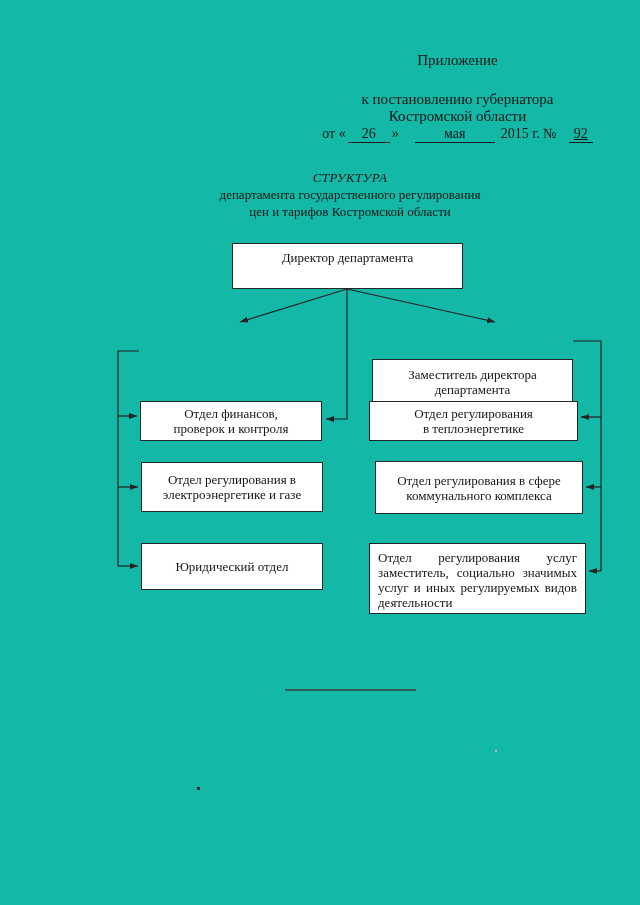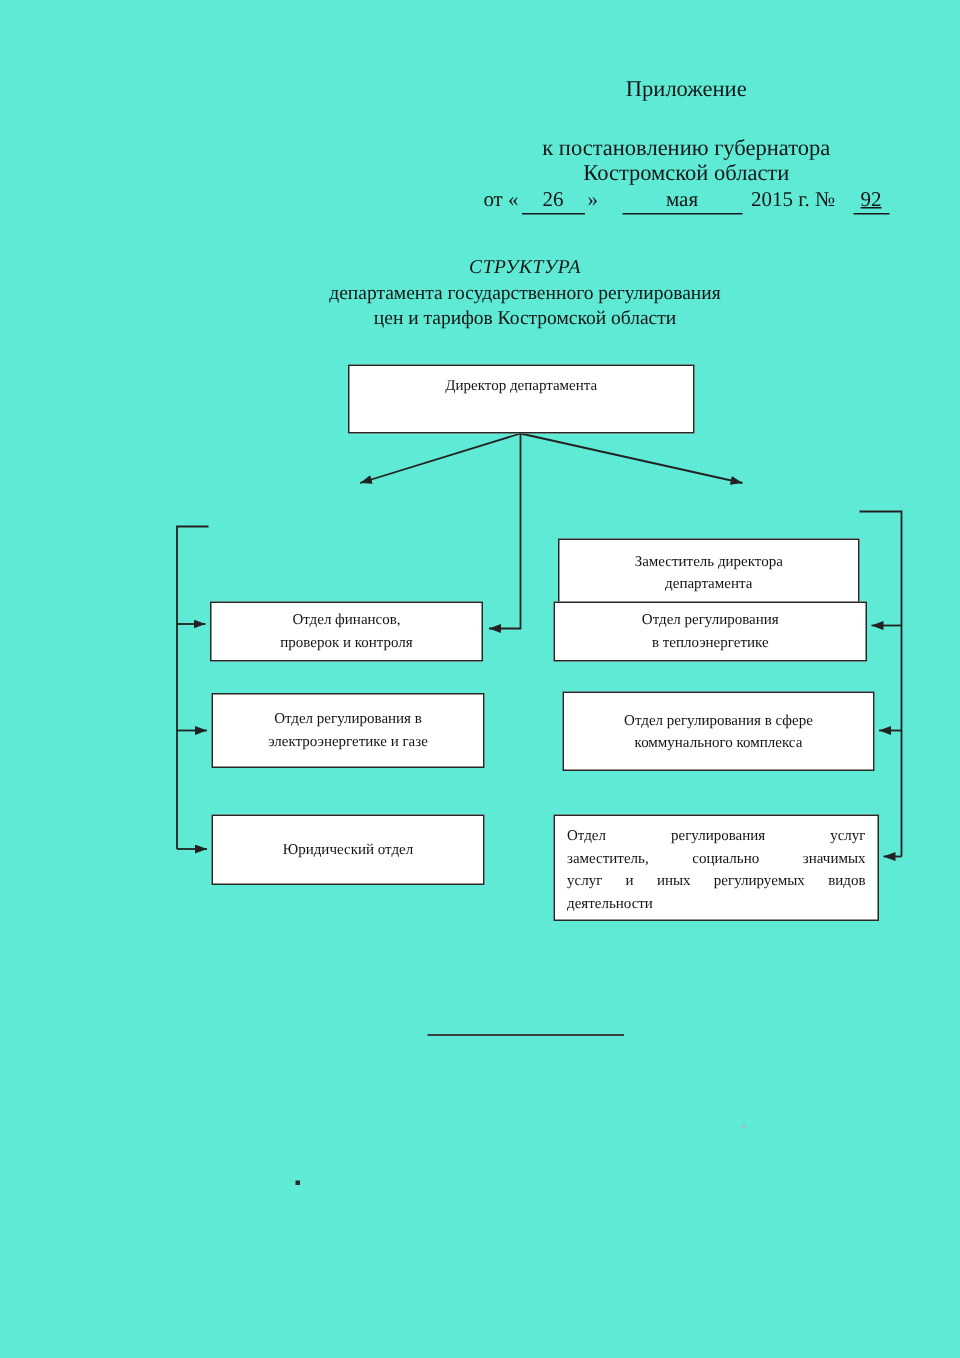--- a/index.html
+++ b/index.html
@@ -1,17 +1,17 @@
 <!DOCTYPE html>
 <html><head>
 <meta charset="utf-8">
 <style>
   html,body { margin:0; padding:0; background:#ffffff; }
   .page {
-    position:relative; width:640px; height:905px; background:#5eead4;
+    position:relative; width:640px; height:905px; background:#14b8a6;
     font-family:"Liberation Serif","DejaVu Serif",serif; color:#151515;
     overflow:hidden;
   }
   
   .doc-header { position:absolute; left:315px; top:52px; width:285px; text-align:center; }
   .appendix { font-size:15px; line-height:17px; margin-bottom:22px; }
   .decree-line { font-size:15px; line-height:17px; }
   .date-line { font-size:14px; line-height:18px; margin-top:0; white-space:nowrap; }
   .blank {
     display:inline-block; border-bottom:1px solid #1a1a1a; text-align:center;
@@ -22,21 +22,21 @@
   .blank.num   { width:24px; margin-left:12px; text-align:center;text-decoration:underline; }
   
   .doc-title { position:absolute; left:140px; top:169px; width:420px; text-align:center;
                font-size:13px; line-height:17px; }
   .doc-title .t1 { letter-spacing:0.4px;font-style:italic; }
   
   .connectors { position:absolute; left:0; top:0; width:640px; height:905px; }
   .node {
     position:absolute; box-sizing:border-box; border:1px solid #262626; background:#fff;
     display:flex; flex-direction:column; align-items:center; justify-content:center;
-    text-align:center; font-size:10px; line-height:15px; padding:0 4px;
+    text-align:center; font-size:13px; line-height:15px; padding:0 4px;
   }
   #n-director      { left:232px; top:243px; width:231px; height:46px; justify-content:flex-start; padding-top:6px; }
   #n-first-deputy  { left:139px; top:325px; width:183px; height:48px; }
   #n-deputy        { left:372px; top:339px; width:201px; height:46px;margin-top:20px; }
   #n-finance       { left:140px; top:401px; width:182px; height:40px; }
   #n-heat          { left:369px; top:401px; width:209px; height:40px; }
   #n-electro       { left:141px; top:462px; width:182px; height:50px; }
   #n-communal      { left:375px; top:461px; width:208px; height:53px; }
   #n-legal         { left:141px; top:543px; width:182px; height:47px; }
   #n-transport     { left:369px; top:543px; width:217px; height:71px;

